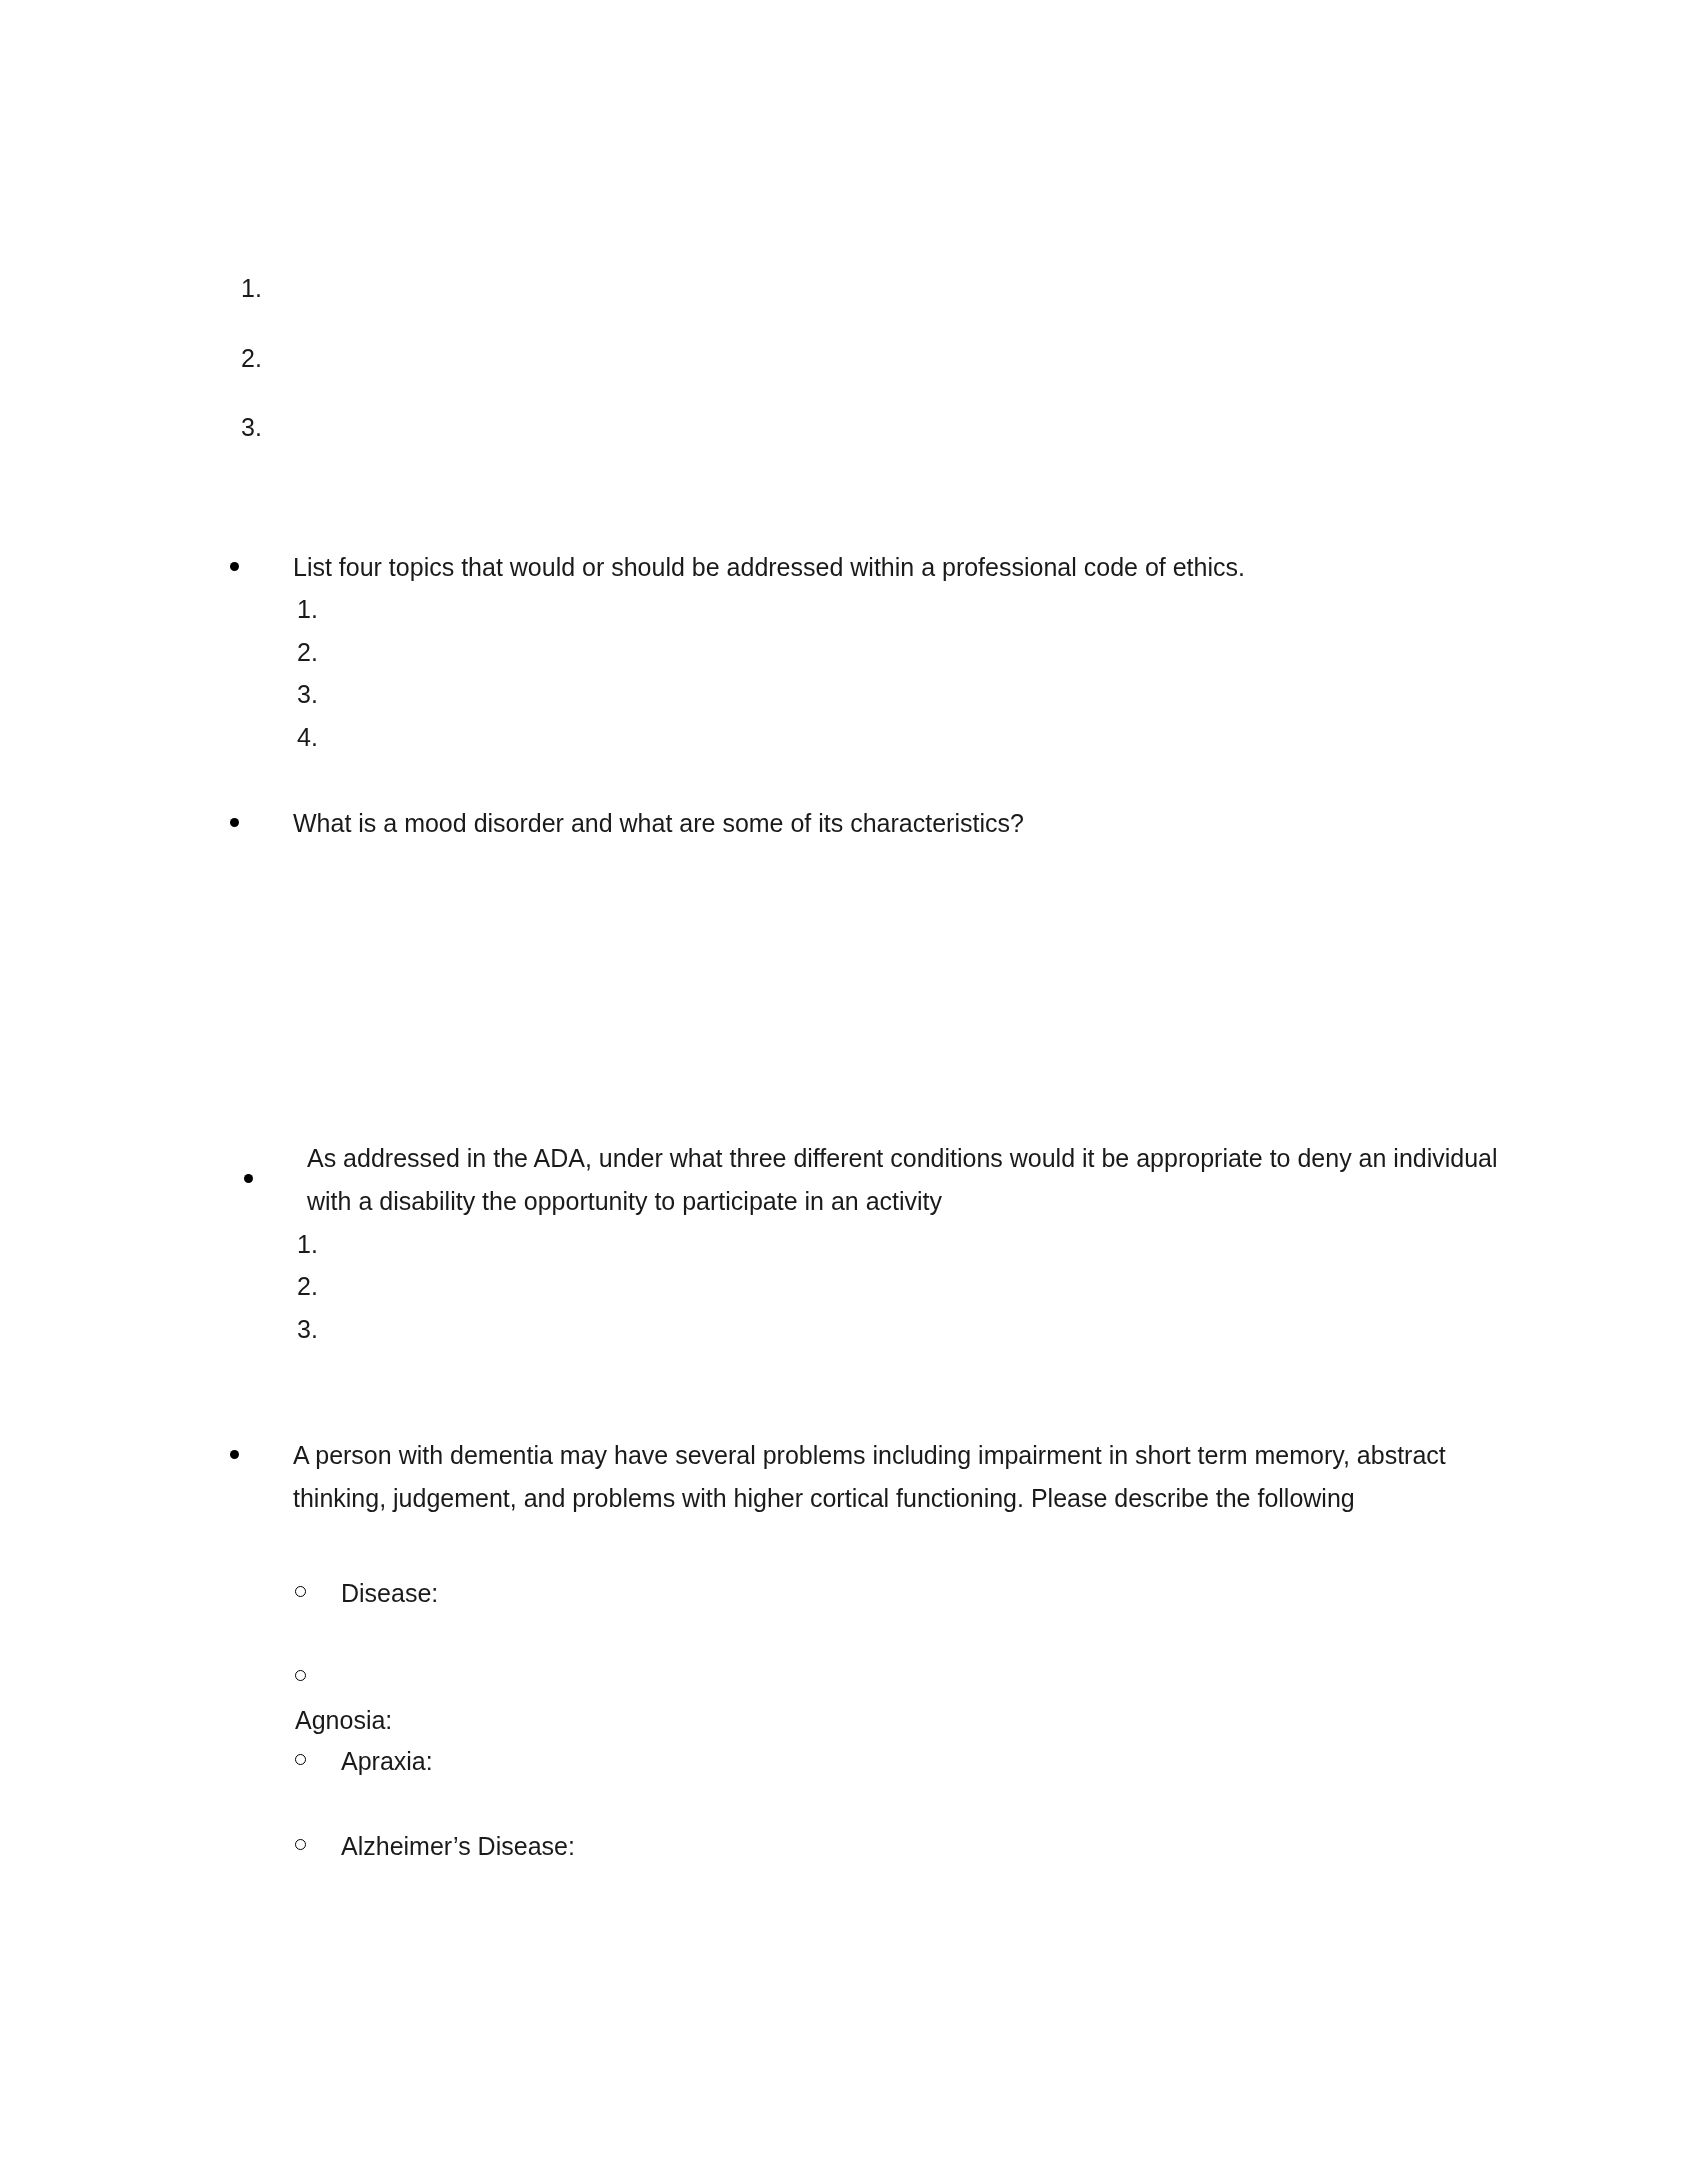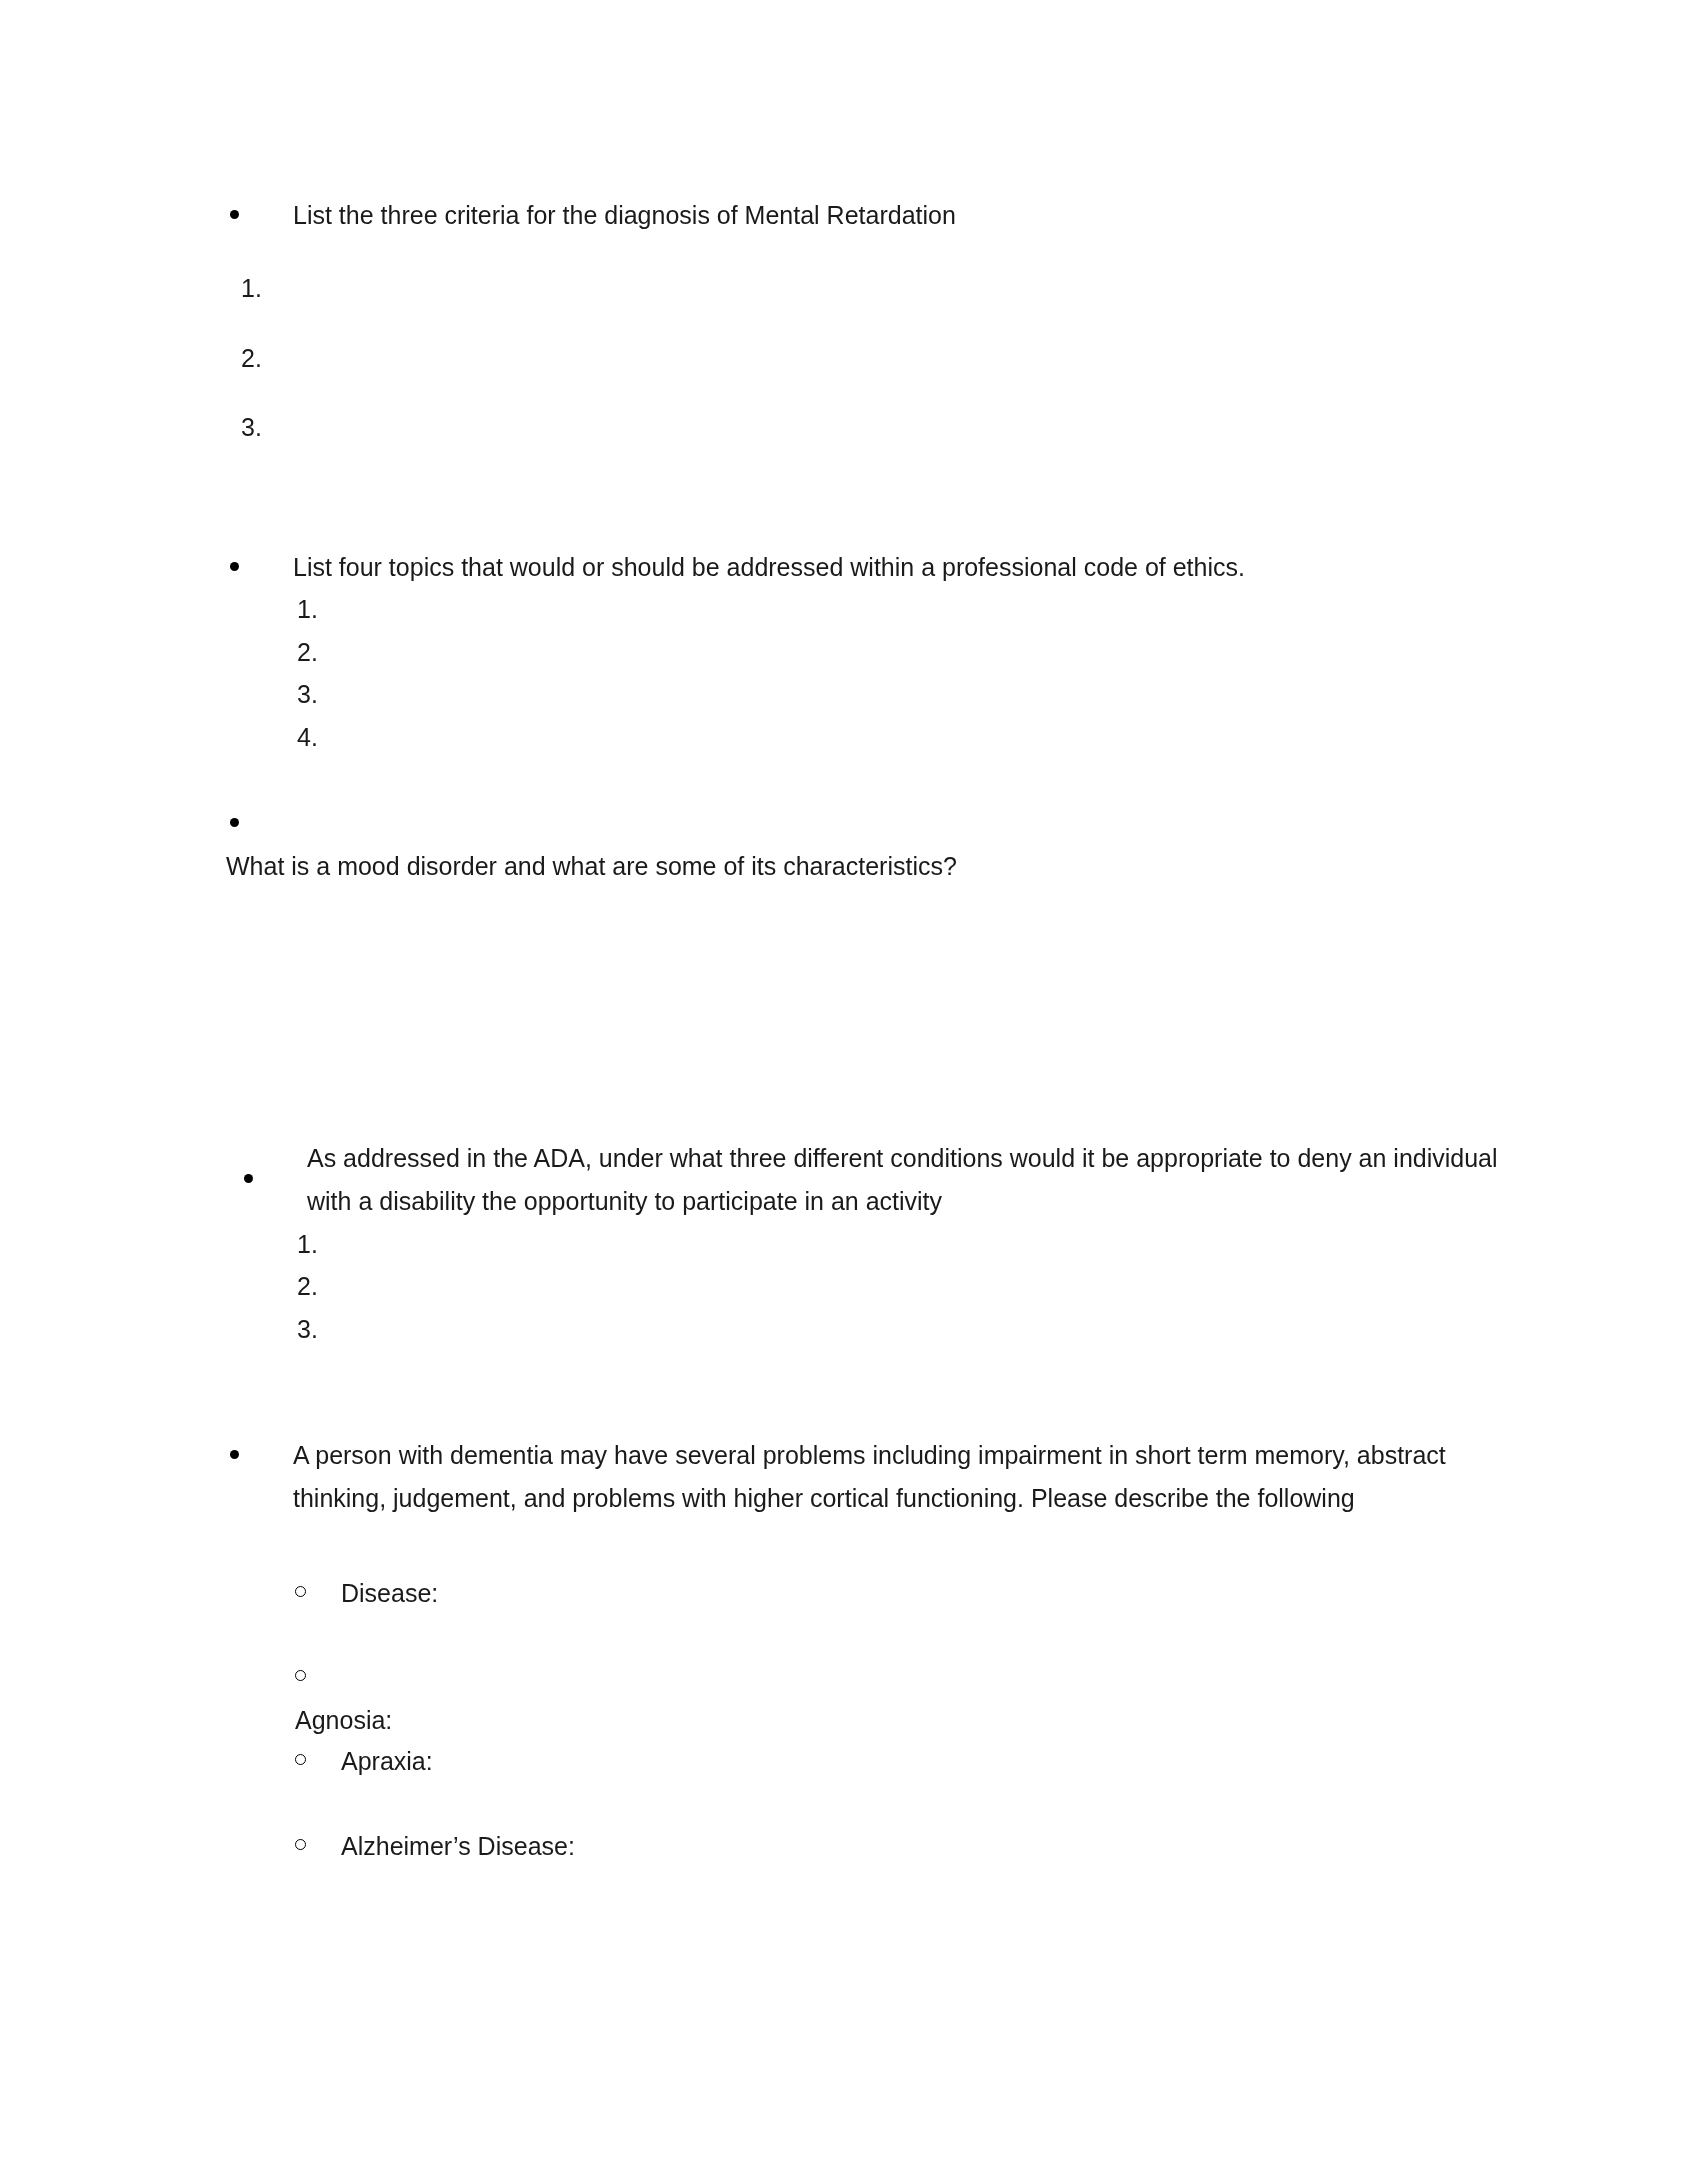--- a/index.html
+++ b/index.html
@@ -92,40 +92,36 @@
     font-size: 25px;
     line-height: 43px;
     color: #1a1a1a;
   }
 </style>
 </head>
 <body>
 
 <div class="page">
 
-  <div class="l1" style="left:226px; top:194px; width:1287px;">
-    <span class="marker"><span class="disc"></span></span>
-    <span class="body">List the three criteria for the diagnosis of Mental Retardation</span>
-  </div>
 
   <div class="num" style="left:241px; top:267px;">1.</div>
   <div class="num" style="left:241px; top:337px;">2.</div>
   <div class="num" style="left:241px; top:406px;">3.</div>
 
   <div class="l1" style="left:226px; top:546px; width:1287px;">
     <span class="marker"><span class="disc"></span></span>
     <span class="body">List four topics that would or should be addressed within a professional code of ethics.</span>
   </div>
 
   <div class="num" style="left:297px; top:588px;">1.</div>
   <div class="num" style="left:297px; top:631px;">2.</div>
   <div class="num" style="left:297px; top:673px;">3.</div>
   <div class="num" style="left:297px; top:716px;">4.</div>
 
-  <div class="l1" style="left:226px; top:802px; width:1287px;flex-direction:column;">
+  <div class="l1" style="left:226px; top:802px; width:1287px;">
     <span class="marker"><span class="disc"></span></span>
     <span class="body">What is a mood disorder and what are some of its characteristics?</span>
   </div>
 
   <div class="l1" style="left:240px; top:1137px; width:1272px;align-items:center;">
     <span class="marker"><span class="disc"></span></span>
     <span class="body">As addressed in the ADA, under what three different conditions would it be appropriate to deny an individual with a disability the opportunity to participate in an activity</span>
   </div>
 
   <div class="num" style="left:297px; top:1223px;">1.</div>

